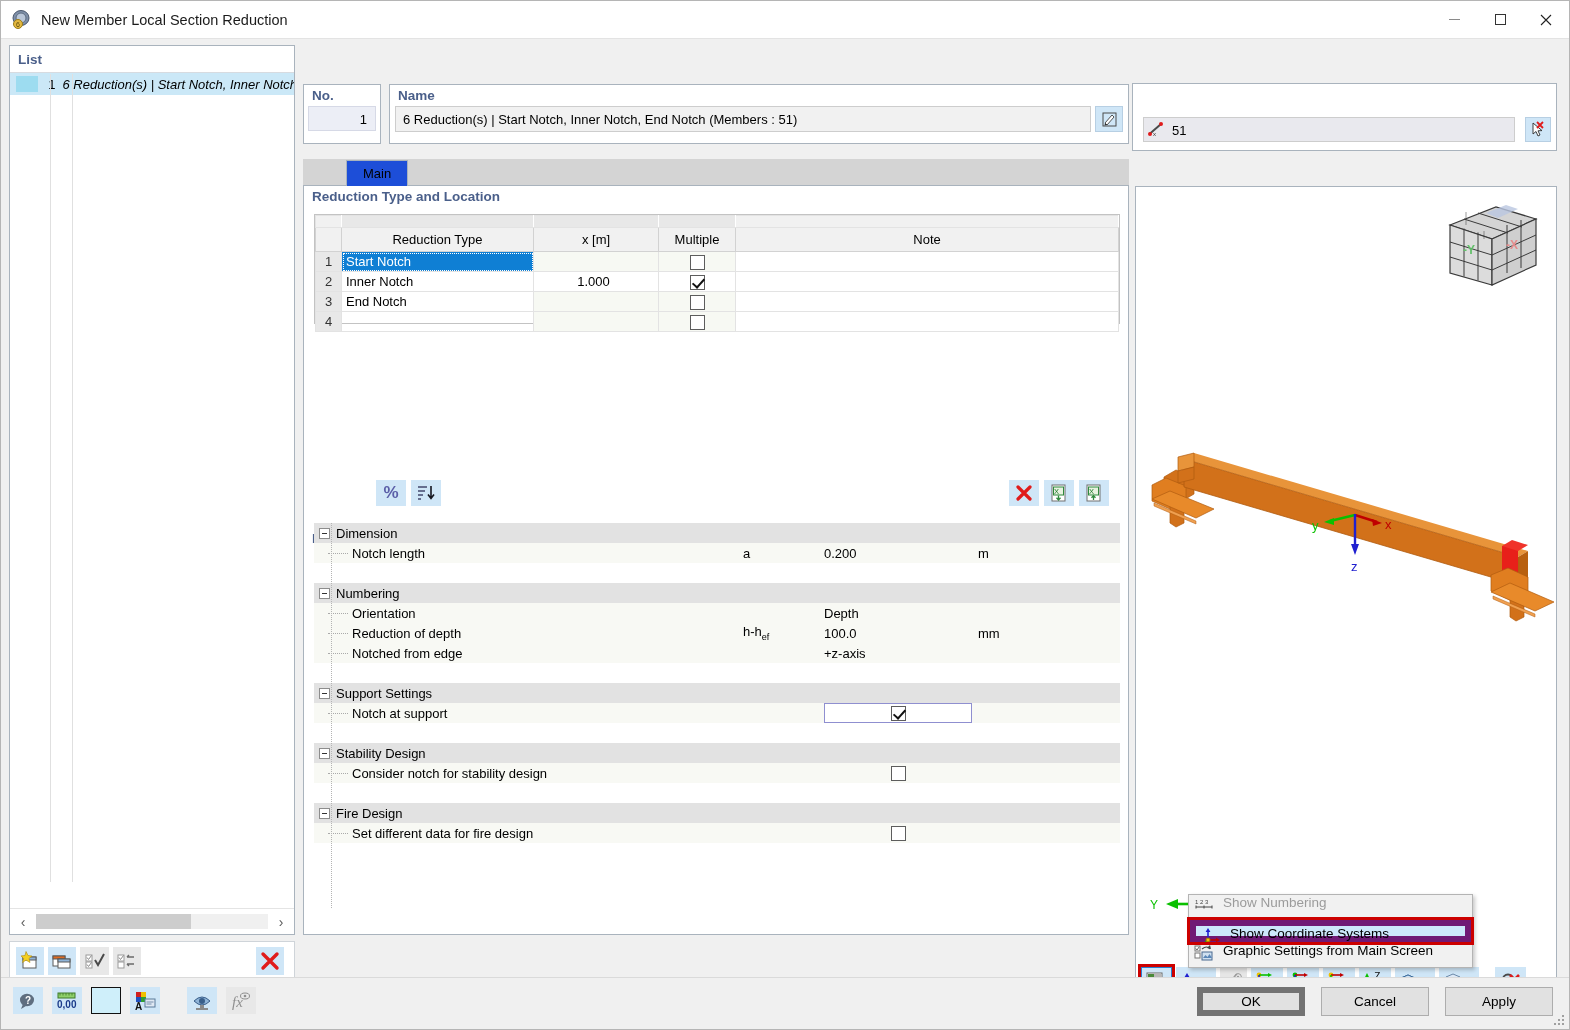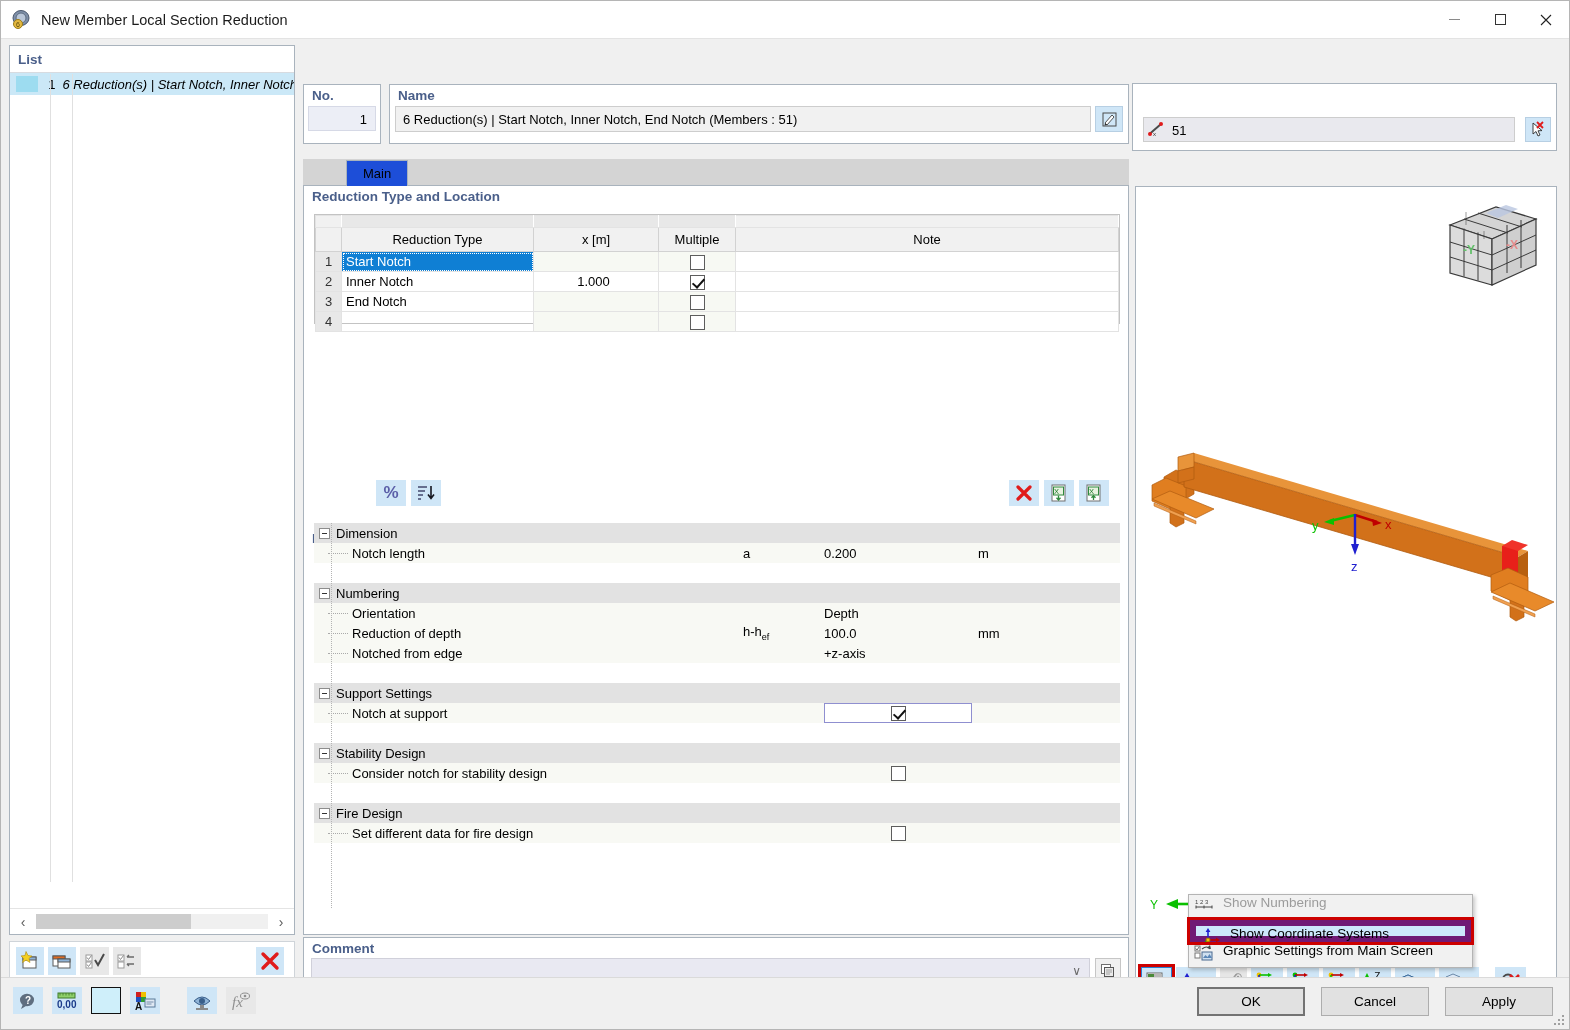--- a/index.html
+++ b/index.html
@@ -560,21 +560,21 @@
   .dlgbtn {
     width: 108px; height: 29px;
     margin-left: 16px;
     background: #e1e1e1;
     border: 1px solid #adadad;
     font-size: 13.5px;
     display: flex; align-items: center; justify-content: center;
   }
   .dlgbtn.primary {
     background: #e1e1e1;
-    border: 2px solid #737373;
+    border: 6px solid #737373;
   }
   .grip {
     position: absolute;
     right: 3px; bottom: 2px;
     width: 12px; height: 12px;
   }
   .grip i {
     position: absolute;
     width: 2px; height: 2px;
     background: #a0a0a0;
@@ -885,35 +885,20 @@
           <span class="dotted-lead"></span>
           <span class="p-label">Set different data for fire design</span>
           <span class="p-sym"></span>
           <span class="p-val center"><span class="cb"></span></span>
           <span class="p-unit"></span>
         </div>
         <div class="band-white"></div>
       </div>
     </div>
 
-    <div class="comment-zone">
-      <div class="fld-lbl">Comment</div>
-      <div class="comment-row">
-        <div class="comment-input">
-          <span class="comment-caret">∨</span>
-        </div>
-        <div class="comment-btn">
-          <svg width="16" height="16" viewBox="0 0 16 16">
-            <rect x="1.5" y="1.5" width="9" height="9" fill="#fff" stroke="#707070"></rect>
-            <rect x="4.5" y="4.5" width="9" height="9" fill="#eaeaea" stroke="#555"></rect>
-            <path d="M6,7 h6 M6,9 h6 M6,11 h4" stroke="#8a8a8a" stroke-width=".8"></path>
-          </svg>
-        </div>
-      </div>
-    </div>
 
     <div class="viewport">
       <div class="vp-canvas">
         <svg width="420" height="811" viewBox="0 0 420 811">
           <rect x="0" y="0" width="420" height="811" fill="#ffffff"></rect>
 
           <g>
             <polygon points="314,38 360,20 400,32 356,52" fill="#d4d4d4" stroke="#3a3a3a" stroke-width="1.2"></polygon>
             <polygon points="314,38 356,52 356,98 314,86" fill="#dcdcdc" stroke="#3a3a3a" stroke-width="1.2"></polygon>
             <polygon points="356,52 400,32 400,78 356,98" fill="#cfcfcf" stroke="#3a3a3a" stroke-width="1.2"></polygon>

